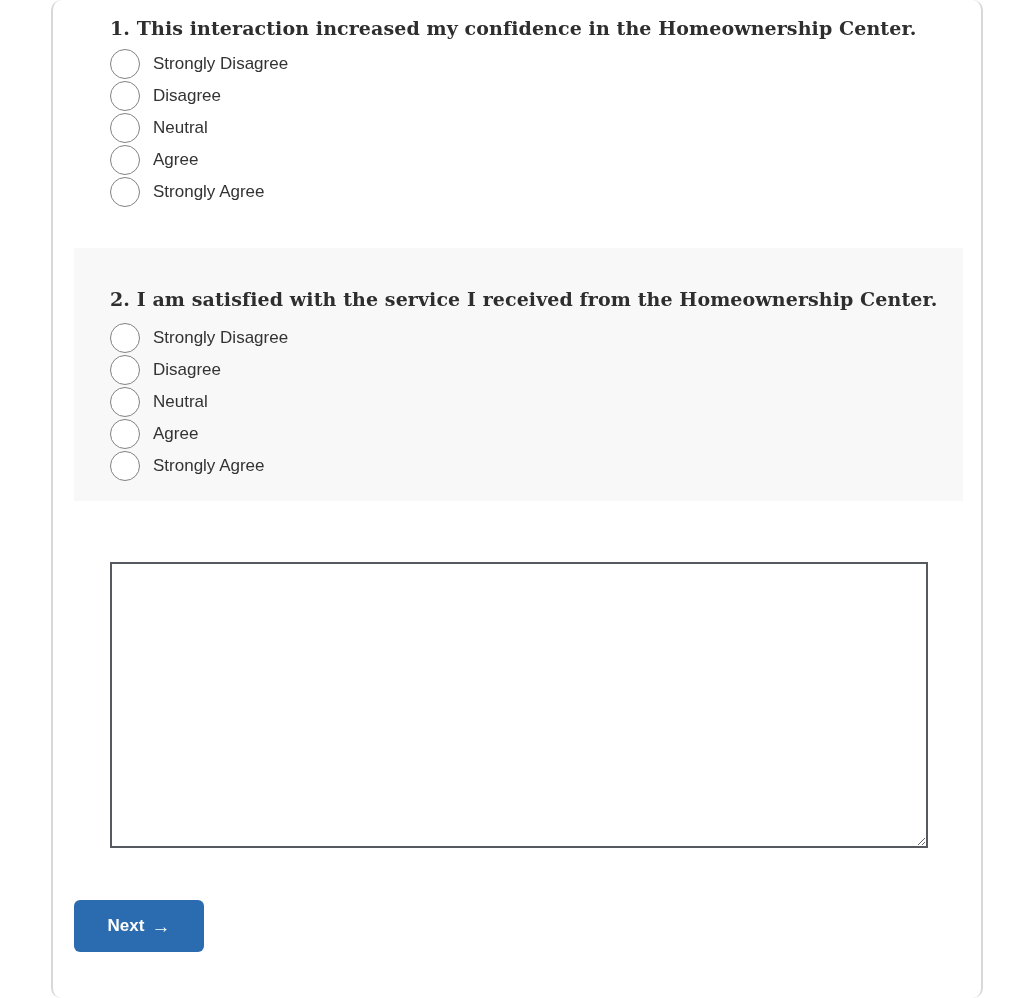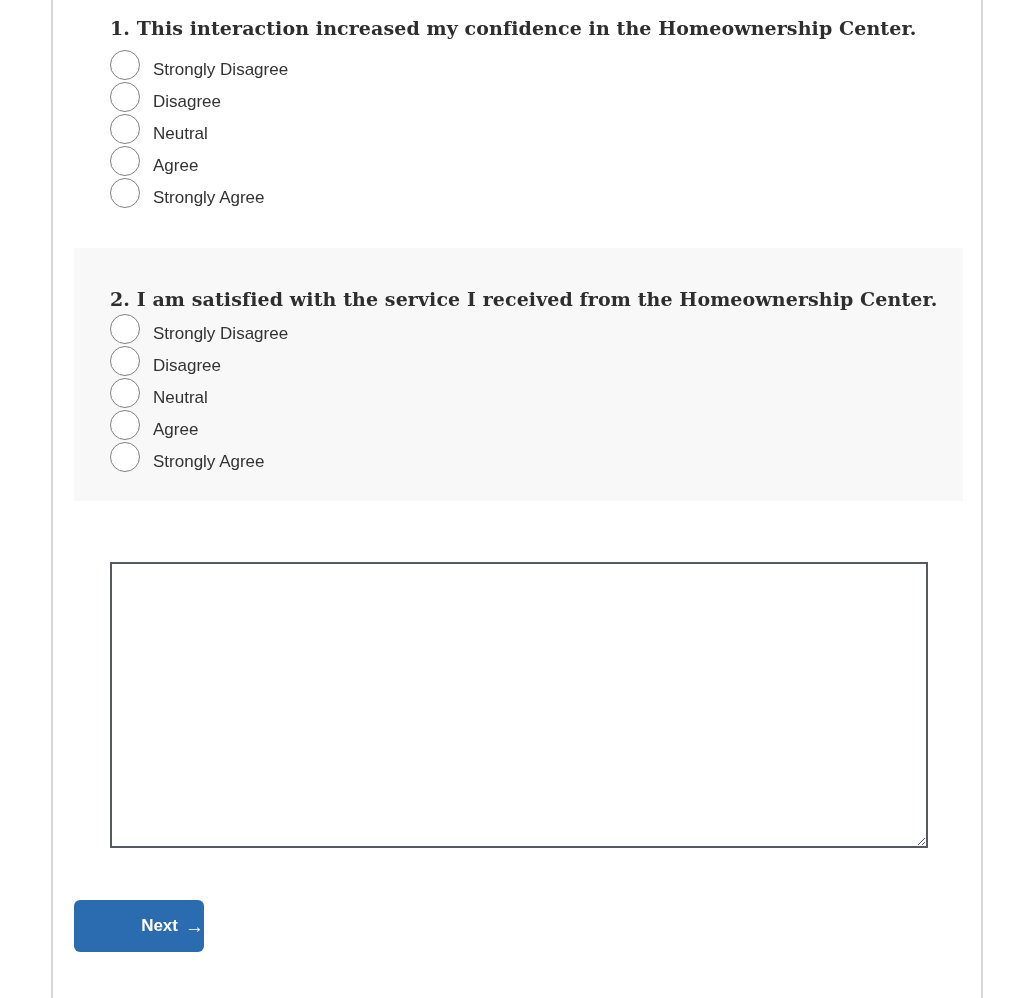--- a/index.html
+++ b/index.html
@@ -11,20 +11,21 @@
     overflow: hidden;
   }
   .panel {
     position: relative;
     margin-left: 51px;
     width: 932px;
     height: 998px;
     border-left: 2px solid #d8d8d8;
     border-right: 2px solid #d8d8d8;
     background: #ffffff;
+    border-radius: 10px;
   }
   .question { }
   .q-title {
     font-family: "DejaVu Serif", serif;
     font-weight: 700;
     font-size: 19px;
     line-height: 26px;
     color: #2e2e2e;
     letter-spacing: 0.1px;
   }
@@ -33,29 +34,29 @@
   .q1 .q-title { margin-bottom: 7px; }
   
   .q2 {
     margin-top: 40px;
     margin-left: 21px;
     width: 889px;
     height: 253px;
     background: #f8f8f8;
     padding: 38px 0 19px 36px;
   }
-  .q2 .q-title { }
+  .q2 .q-title { margin-bottom: 10px; }
   
   .q3 { margin-top: 61px; padding-left: 57px; }
   .q3 .q-title { font-weight: 500; margin-bottom: 9px; }
   
   .options { display: block; }
   .option {
     display: flex;
-    align-items: flex-end;
+    align-items: center;
     height: 32px;
     cursor: pointer;
   }
   .radio {
     flex: 0 0 auto;
     width: 30px;
     height: 30px;
     border: 1px solid #828282;
     border-radius: 50%;
     background: #ffffff;
@@ -76,21 +77,21 @@
     font-family: "Liberation Sans", sans-serif;
     font-size: 16px;
     color: #333333;
     padding: 8px;
     outline: none;
   }
   
   .next-btn {
     display: flex;
     align-items: center;
-    justify-content: flex-end;
+    justify-content: center;
     margin-top: 52px;
     margin-left: 21px;
     width: 130px;
     height: 52px;
     background: #2b6cb0;
     color: #ffffff;
     border: none;
     border-radius: 6px;
     font-family: "Liberation Sans", sans-serif;
     font-size: 17px;

